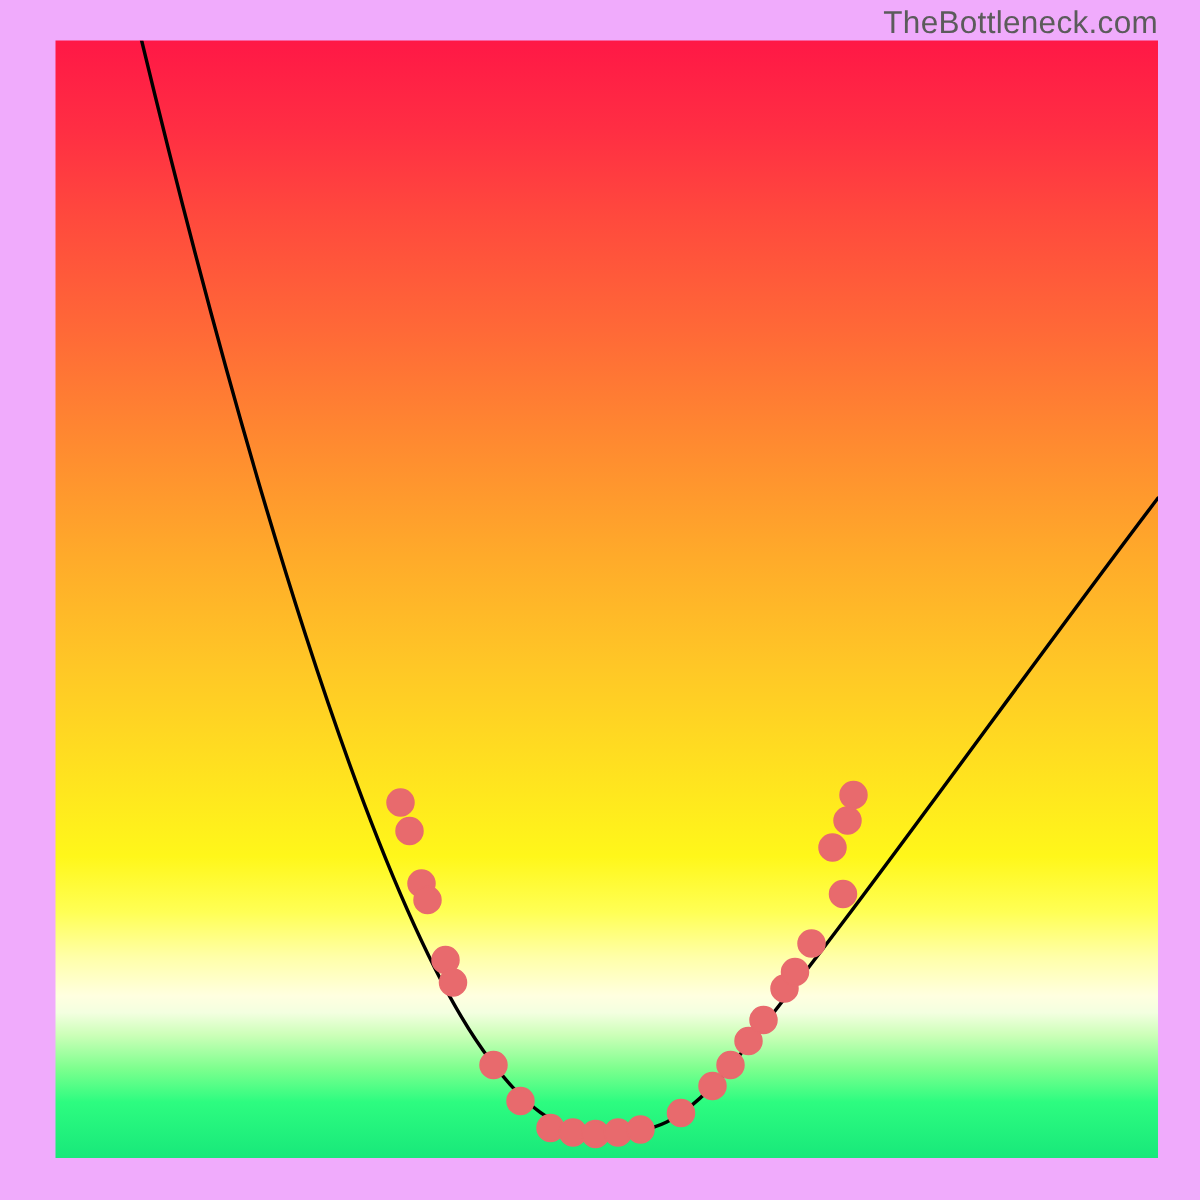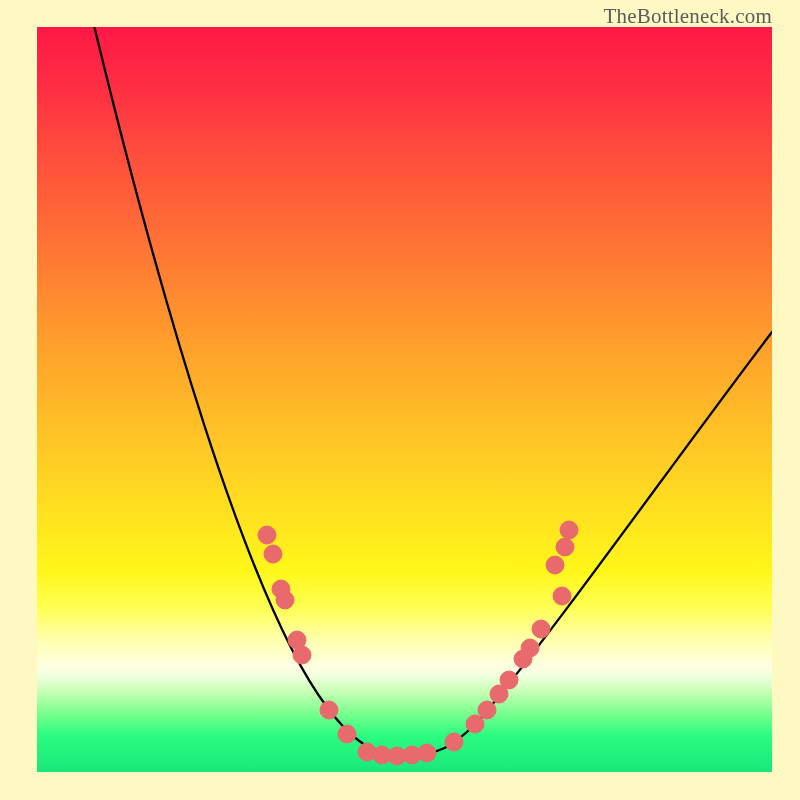--- a/index.html
+++ b/index.html
@@ -10,22 +10,21 @@
     background: #000;
     overflow: hidden;
     font-family: Arial, Helvetica, sans-serif;
   }
   .frame {
     position: absolute;
     left: 0;
     top: 0;
     width: 800px;
     height: 800px;
-    background: #fef9c3;
-    font-family: Liberation Serif, serif;
+    background: #f0abfc;
   }
   .plot-area {
     position: absolute;
     left: 37px;
     top: 27px;
     width: 735px;
     height: 745px;
     
     background: linear-gradient(to bottom,
       #ff1846 0%,

